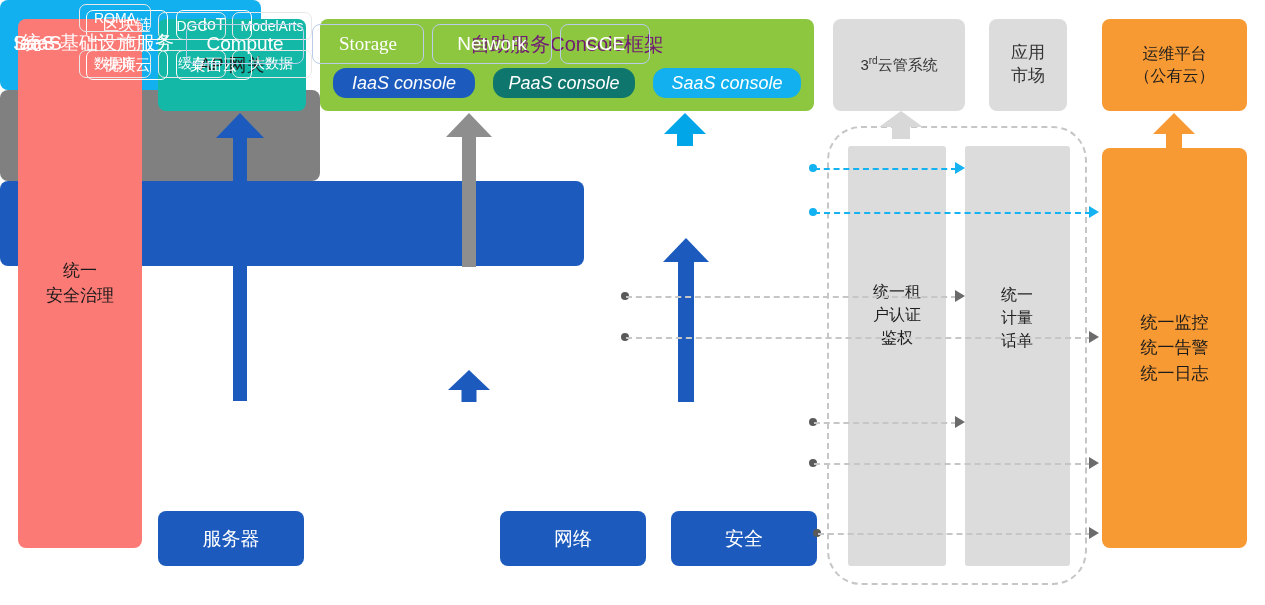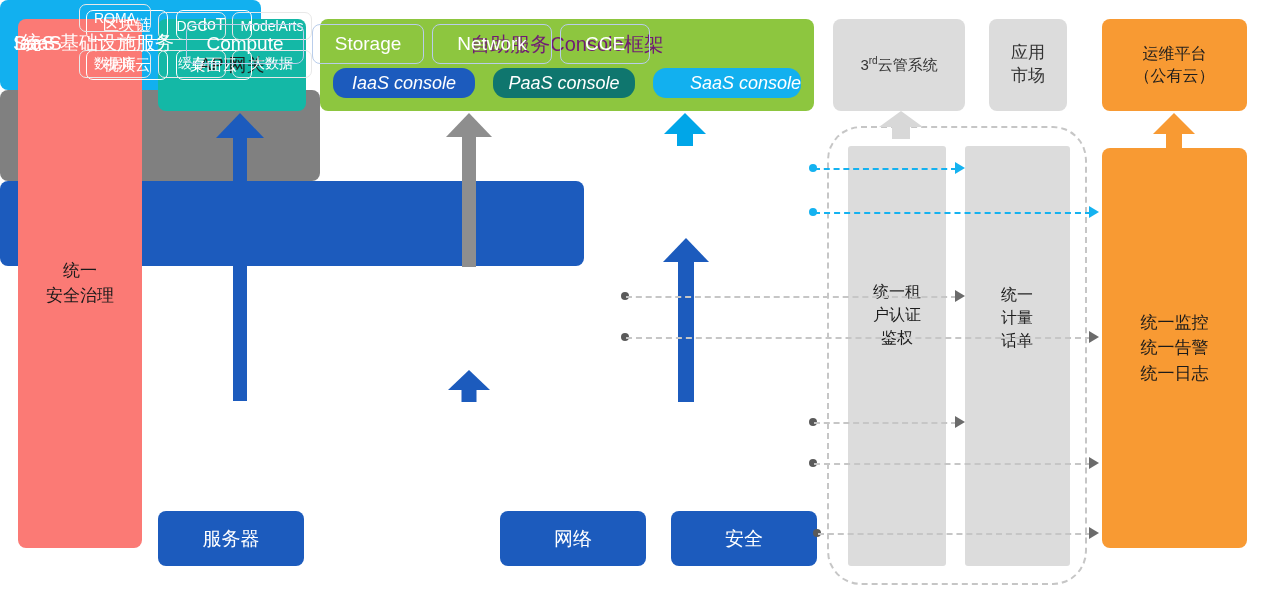--- a/index.html
+++ b/index.html
@@ -42,21 +42,21 @@
     position:absolute;left:0;top:12px;width:100%;text-align:center;
     color:#701a75;font-size:20px;
   }
   .console-chip{
     position:absolute;top:49px;height:30px;
     border-radius:13px;display:flex;align-items:center;justify-content:center;
     color:#ffffff;font-size:18px;font-style:italic;
   }
   #chip-iaas{left:13px;width:142px;background:#1c5bbd;}
   #chip-paas{left:173px;width:142px;background:#0f766e;}
-  #chip-saas{left:333px;width:148px;background:#12b0ef;justify-content:flex-end;}
+  #chip-saas{left:333px;width:148px;background:#12b0ef;}
 
   
   #third-cloud{
     left:833px;top:19px;width:132px;height:92px;
     background:#dcdcdc;color:#343434;font-size:15px;border-radius:8px;
   }
   #third-cloud sup{font-size:10px;vertical-align:super;}
   #app-market{
     left:989px;top:19px;width:78px;height:92px;
     background:#dcdcdc;color:#343434;font-size:17px;line-height:1.35;border-radius:8px;
@@ -110,21 +110,21 @@
     left:158px;top:401px;width:584px;height:85px;
     background:#1c5bbd;border-radius:8px;display:block;
   }
   #infra-label{position:absolute;left:22px;top:30px;color:#ffffff;font-size:19px;}
   .infra-chip{
     position:absolute;top:24px;height:38px;
     border:1.6px solid #b9cdeb;border-radius:8px;
     display:flex;align-items:center;justify-content:center;color:#ffffff;font-size:19px;
   }
   #i-chip-0{left:186px;width:116px;}
-  #i-chip-1{left:312px;width:110px;}
+  #i-chip-1{left:312px;width:110px;font-family:Liberation Serif, serif;}
   #i-chip-2{left:432px;width:118px;}
   #i-chip-3{left:560px;width:88px;}
 
   
   .hw{
     top:511px;height:55px;background:#1c5bbd;color:#ffffff;
     font-size:19px;border-radius:8px;
   }
   #hw-0{left:158px;width:146px;}
   #hw-1{left:329px;width:146px;}

